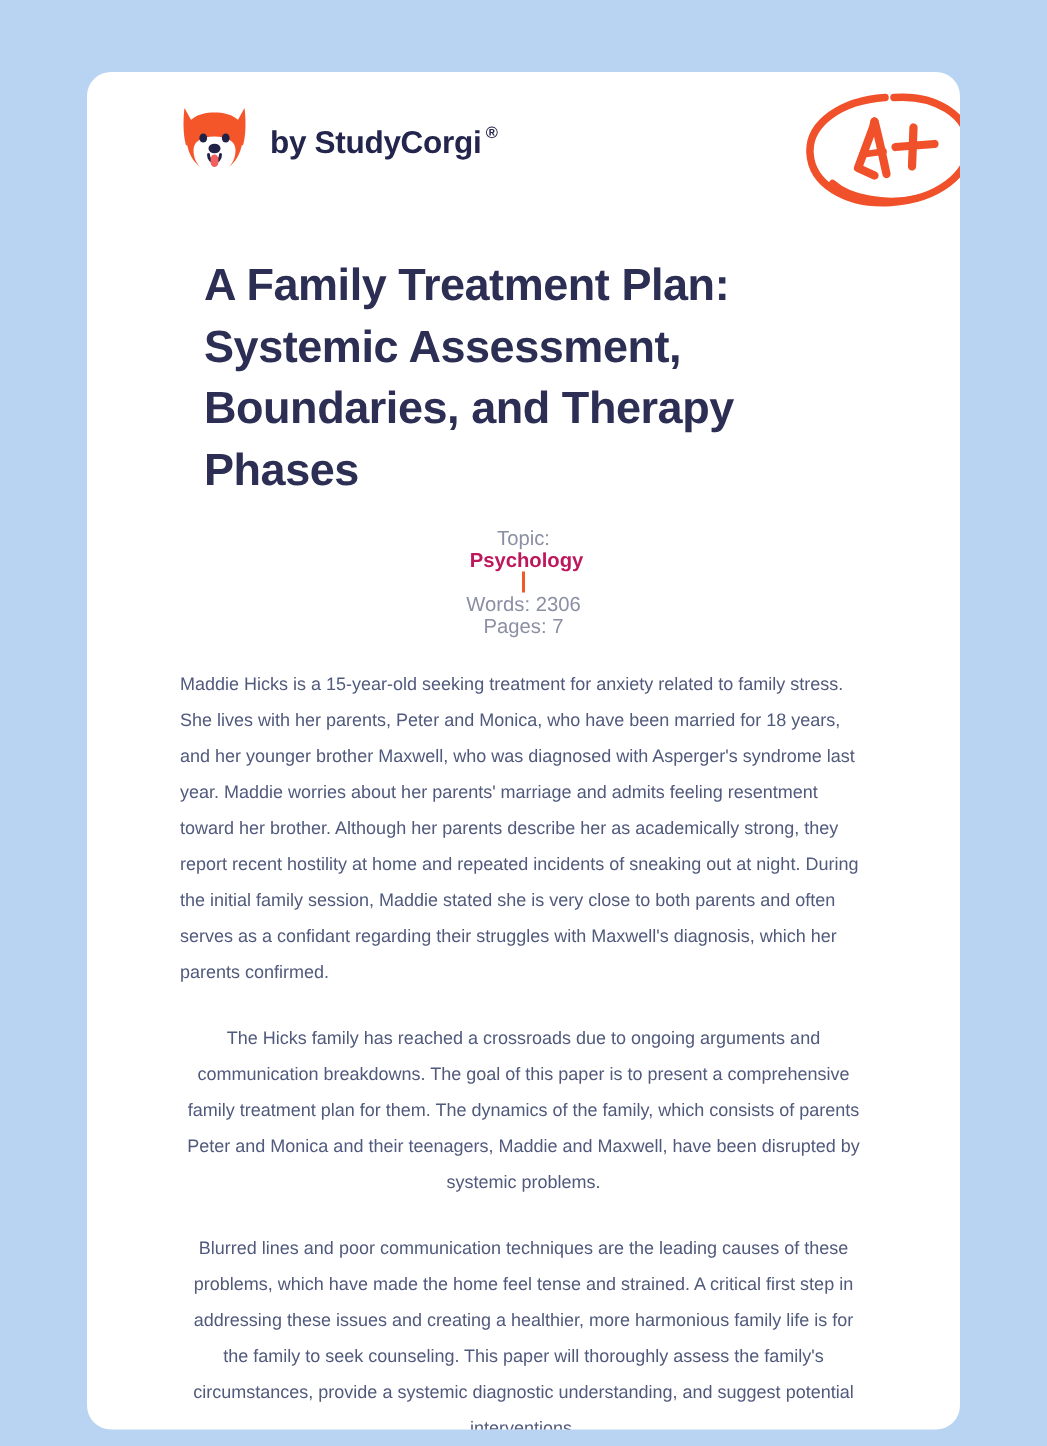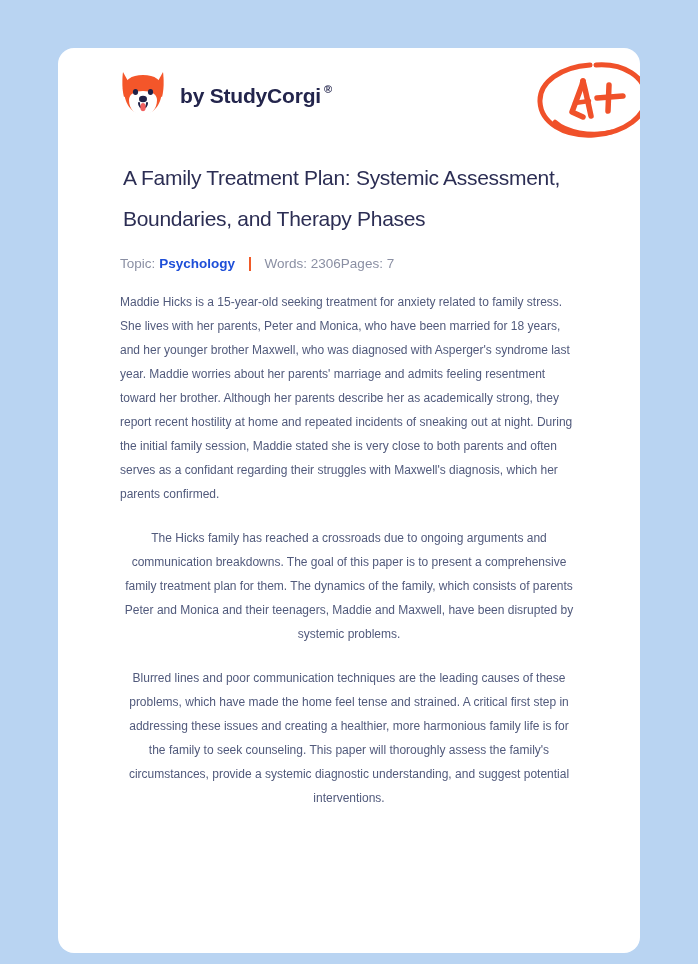--- a/index.html
+++ b/index.html
@@ -72,40 +72,41 @@
     height: 84px;
   }
   .grade-badge svg { display: block; }
 
   
   .doc-body {
     padding: 0 62px;
   }
 
   .doc-title {
-    margin: 3px;
-    font-size: 21px;
+    margin: 16px;
+    font-size: 30px;
     line-height: 41px;
-    font-weight: 400;
+    font-weight: 700;
     color: #2c2e54;
     letter-spacing: -0.3px;
     max-width: 515px;
   }
 
   .meta-line {
     margin-top: 17px;
     font-size: 13.5px;
     color: #8a8fa3;
     display: flex;
     align-items: center;
     white-space: nowrap;
+    flex-direction: column;
   }
   .meta-label { color: #8a8fa3; }
   .meta-topic {
-    color: #1d4ed8;
+    color: #be185d;
     font-weight: 700;
     margin-left: 4px;
   }
   .meta-sep {
     display: inline-block;
     width: 1.5px;
     height: 14px;
     background: #f05a28;
     margin: 0 14px;
     flex: none;

